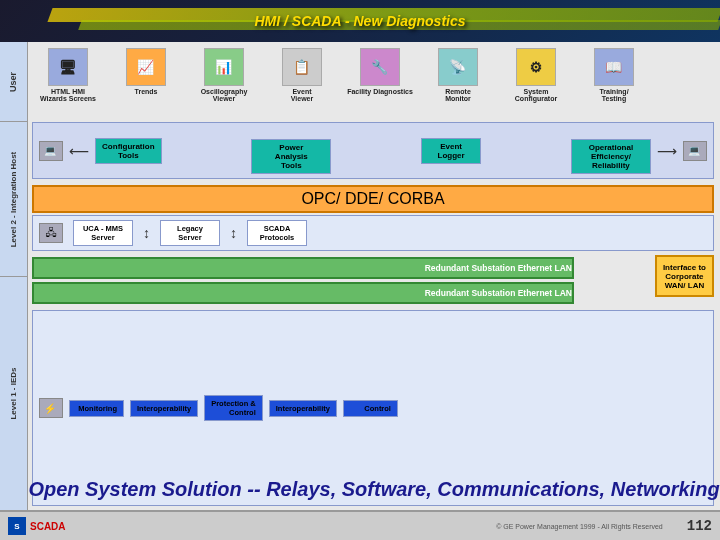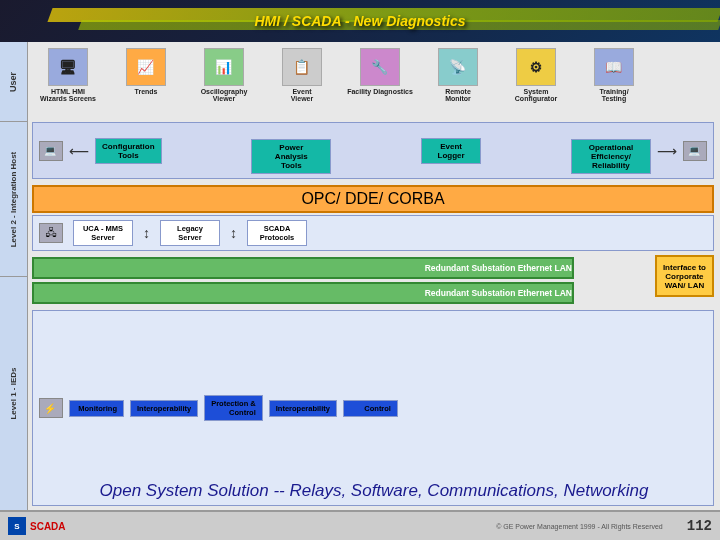--- a/index.html
+++ b/index.html
@@ -452,22 +452,22 @@
 
   </div>
 </div>
 
 <div style="
   position: absolute;
   bottom: 38px;
   left: 28px;
   right: 0;
   text-align: center;
-  font-size: 17px;
-  font-weight: normal;
+  font-size: 20px;
+  font-weight: bold;
   font-style: italic;
   color: #1a1a8e;
   line-height: 1.3;
 ">
   <span>Open System Solution -- Relays, Software,
 Communications, Networking</span>
 </div>
 
 <div class="footer">
   <div class="footer-scada">

